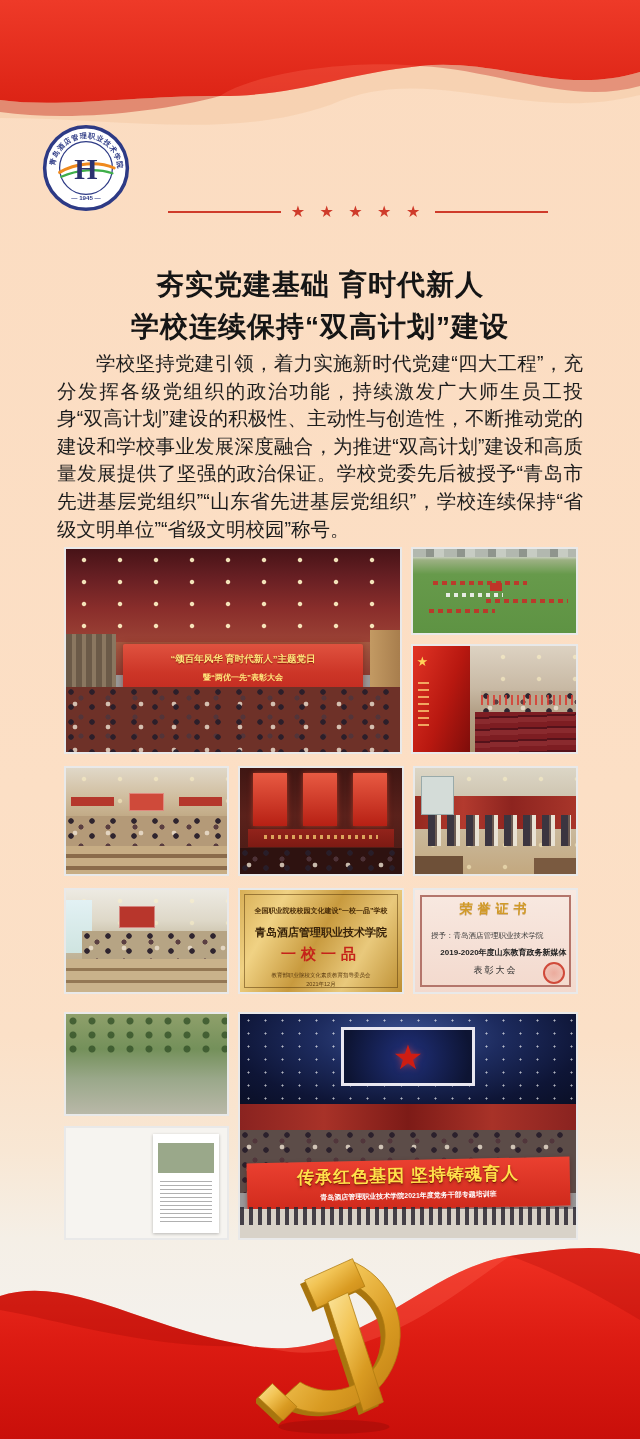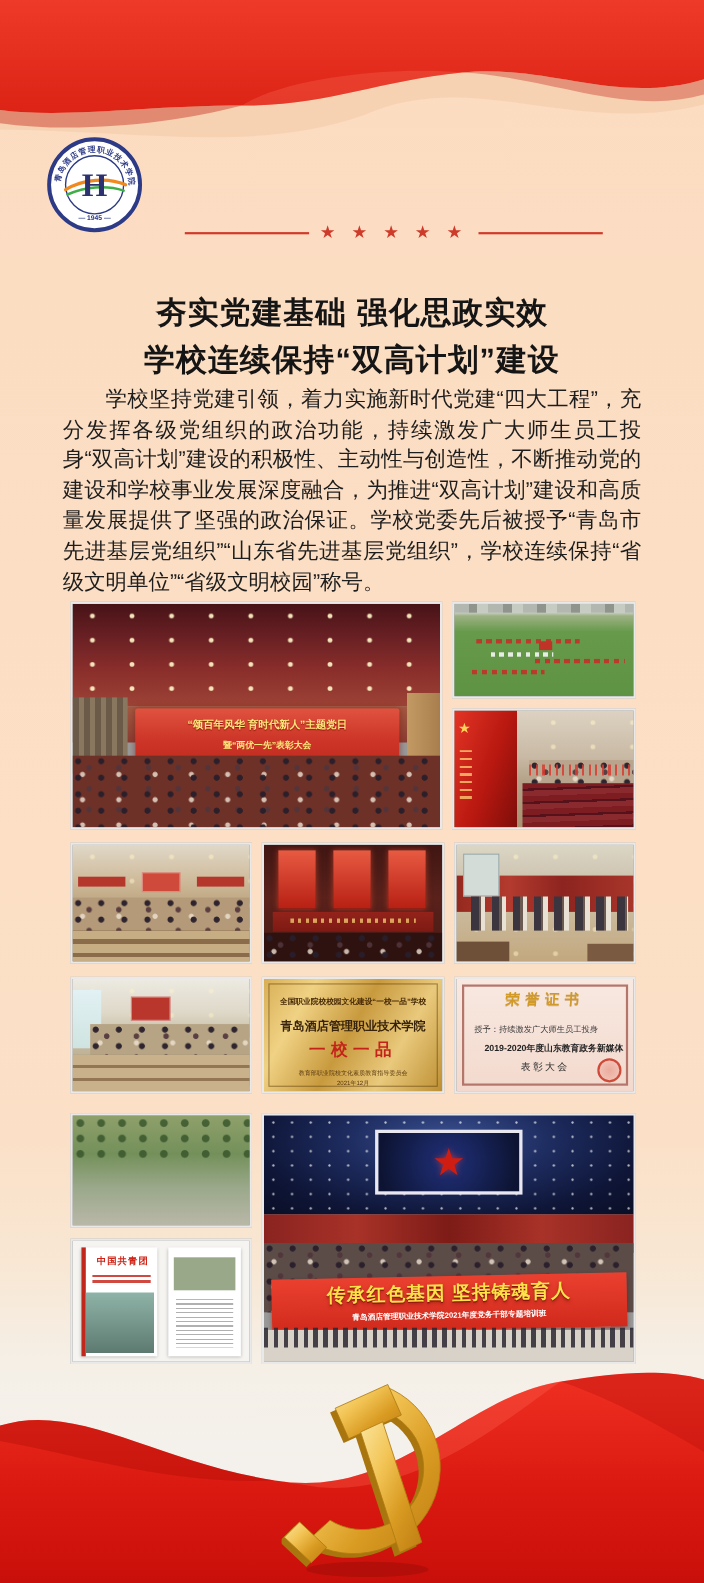--- a/index.html
+++ b/index.html
@@ -186,21 +186,21 @@
   </svg>
 
 
   <div class="star-divider">
     <span class="line"></span>
     <span class="stars">★ ★ ★ ★ ★</span>
     <span class="line"></span>
   </div>
 
   <div class="heading">
-    <div>夯实党建基础 强化思政实效</div>
+    <div>夯实党建基础 育时代新人</div>
     <div>学校连续保持“双高计划”建设</div>
   </div>
 
   <p class="body-text">学校坚持党建引领，着力实施新时代党建“四大工程”，充分发挥各级党组织的政治功能，持续激发广大师生员工投身“双高计划”建设的积极性、主动性与创造性，不断推动党的建设和学校事业发展深度融合，为推进“双高计划”建设和高质量发展提供了坚强的政治保证。学校党委先后被授予“青岛市先进基层党组织”“山东省先进基层党组织”，学校连续保持“省级文明单位”“省级文明校园”称号。</p>
 
   <div class="ph p1">
     <div class="abs p1-ceil">
         <div class="lights"></div>
       </div>
     <div class="abs p1-wall"></div>
@@ -285,39 +285,33 @@
     <div class="txt p8-t2">青岛酒店管理职业技术学院</div>
     <div class="txt p8-t3">一校一品</div>
     <div class="txt p8-t4">教育部职业院校文化素质教育指导委员会</div>
     <div class="txt p8-t5">2021年12月</div>
   </div>
 
   <div class="ph p9">
     <div class="abs p9-base" style="inset:0"></div>
     <div class="abs p9-frame"></div>
     <div class="txt p9-title">荣誉证书</div>
-    <div class="txt p9-l1">授予：持续激发广大师生员工投身</div>
+    <div class="txt p9-l1">授予：青岛酒店管理职业技术学院</div>
     <div class="txt p9-l2">2019-2020年度山东教育政务新媒体</div>
     <div class="txt p9-l3">表彰大会</div>
     <div class="abs p9-seal"></div>
   </div>
 
   <div class="ph p10">
     <div class="abs p10-base" style="inset:0"></div>
     <div class="abs p10-trees"></div>
   </div>
 
   <div class="ph p11">
     <div class="abs p11-base" style="inset:0"></div>
-    <div class="abs p11-cover">
-      <div class="abs p11-spine"></div>
-      <div class="txt p11-mast">中国共青团</div>
-      <div class="abs p11-redlines"></div>
-      <div class="abs p11-img crowd"></div>
-    </div>
     <div class="abs p11-page">
       <div class="abs p11-pimg"></div>
       <div class="abs p11-ptxt"></div>
     </div>
   </div>
 
   <div class="ph p12">
     <div class="abs p12-ceil"></div>
     <div class="abs p12-stars"></div>
     <div class="abs p12-hex">

